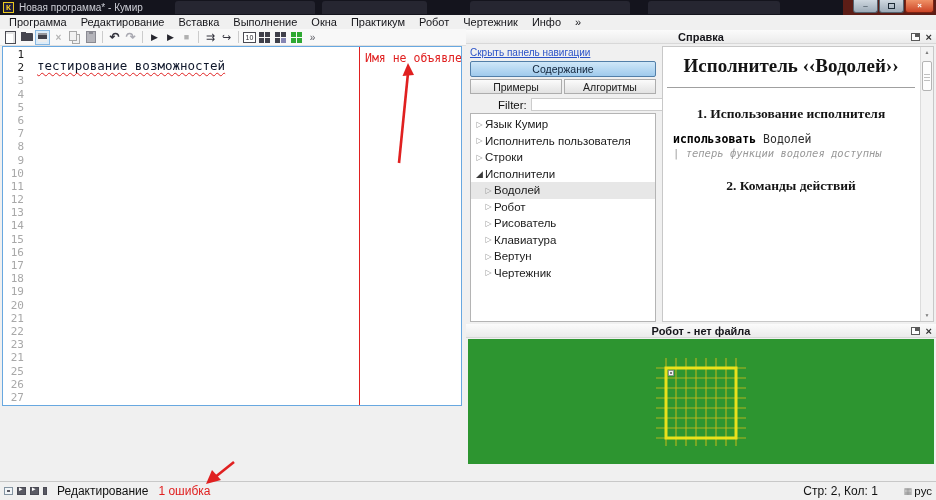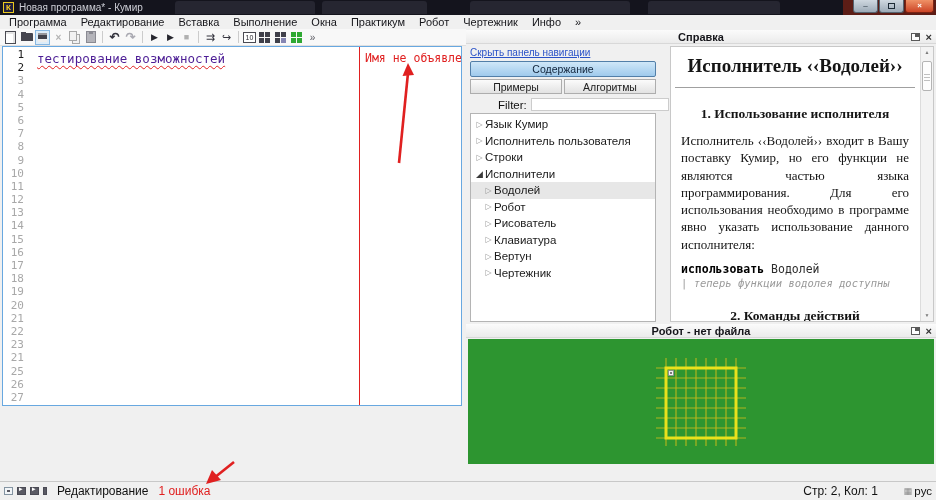--- a/index.html
+++ b/index.html
@@ -62,21 +62,21 @@
   .i-gridgreen::after { content:""; width:5px; height:5px; background:#2ea832;
                         box-shadow:6px 0 0 #2ea832, 0 6px 0 #2ea832, 6px 6px 0 #2ea832; margin:-6px 0 0 -6px; }
   .i-overflow { color:#55555d; font-size:10px; }
 
   
   .editor { position:absolute; left:2px; top:46px; width:460px; height:360px; background:#ffffff;
             border:1px solid #68a8e0; font-family:"DejaVu Sans Mono","Liberation Mono",monospace; overflow:hidden; }
   .gutter { position:absolute; left:0; top:1px; width:26px; }
   .ln { height:13.2px; line-height:13.2px; font-size:11px; text-align:right; padding-right:5px; color:#a8a8a8; }
   .ln-dark { color:#1c1c1c; }
-  .code-line { position:absolute; left:34px; top:4px; font-size:12.5px; color:#4c1d95;
+  .code-line { position:absolute; left:34px; top:11px; font-size:12.5px; color:#0f172a;
                text-decoration:underline wavy #e02020 1px; text-underline-offset:2px; text-decoration-skip-ink:none; white-space:pre; }
   .err-divider { position:absolute; left:356px; top:0; width:1px; height:100%; background:#e02020; }
   .err-text { position:absolute; left:362px; top:4px; font-size:11.5px; color:#e02020; white-space:pre; }
   .arrow-svg { position:absolute; pointer-events:none; }
 
   
   .console { position:absolute; left:2px; top:409px; width:460px; height:71px; background:#ffffff;
              border:1px solid #b0b0b0; font-family:"DejaVu Sans Mono","Liberation Mono",monospace;
              font-size:10px; font-style:italic; color:#9a9a9a; overflow:hidden; }
   .console-line { padding:0 4px; white-space:pre; margin-top:4px; }
@@ -112,21 +112,21 @@
   .filter-label { font-size:11.5px; color:#101010; margin-right:4px; }
   .filter-input { flex:1; height:13px; border:1px solid #cccccc; background:#fff; font-size:10px; padding:0 2px;
                   font-family:"Liberation Sans",sans-serif; }
   .tree { flex:1; background:#ffffff; border:1px solid #b4b4b4; font-size:11.5px; color:#1a1a1a; padding-top:2px; overflow:hidden; }
   .tree-item { height:16.5px; display:flex; align-items:center; padding-left:3px; white-space:nowrap; }
   .tree-item.child { padding-left:12px; }
   .tree-item.selected { background:#e7e7e7; }
   .tree-marker { width:11px; font-size:8px; color:#9a9a9a; text-align:center; flex:none; }
   .tree-marker.expanded { color:#3a3a3a; font-size:9px; }
 
-  .help-content { flex:1; background:#ffffff; border:1px solid #c8c8c8; margin-left:14px; position:relative;
+  .help-content { flex:1; background:#ffffff; border:1px solid #c8c8c8; margin-left:6px; position:relative;
                   font-family:"Liberation Serif","DejaVu Serif",serif; color:#141414; overflow:hidden;
                   padding:6px 24px 0 10px; }
   .hc-title { font-size:19px; font-weight:bold; text-align:center; margin:2px 0 10px 0; white-space:nowrap; }
   .hc-rule { border:none; border-top:1px solid #a0a0a0; margin:0 -6px; }
   .hc-sec { font-size:13.5px; font-weight:bold; text-align:center; margin:18px 0 10px 0; }
   .hc-para { font-size:13px; line-height:1.33; text-align:justify; }
   .hc-code { margin-top:9px; font-family:"DejaVu Sans Mono","Liberation Mono",monospace; font-size:11.5px; }
   .hc-kw { font-weight:bold; color:#000; }
   .hc-val { color:#2c2c2c; }
   .hc-comment { font-family:"DejaVu Sans Mono","Liberation Mono",monospace; font-size:10.5px; font-style:italic;
@@ -316,21 +316,20 @@
               <span class="tree-marker">▷</span>
               <span class="tree-label">Чертежник</span>
             </div>
           </div>
       </div>
 
       <div class="help-content">
         <div class="hc-title">Исполнитель ‹‹Водолей››</div>
         <hr class="hc-rule">
         <div class="hc-sec">1. Использование исполнителя</div>
-        <div class="hc-para">Исполнитель ‹‹Водолей›› входит в Вашу поставку Кумир, но его функции не являются частью языка программирования. Для его использования необходимо в программе явно указать использование данного исполнителя:</div>
         <div class="hc-code">
           <span class="hc-kw">использовать</span>
           <span class="hc-val">Водолей</span>
         </div>
         <div class="hc-comment">| теперь функции водолея доступны</div>
         <div class="hc-sec">2. Команды действий</div>
         <div class="hc-scroll">
           <div class="vs-arrow">▲</div>
           <div class="vs-thumb" style="top:14px;height:30px;"></div>
           <div class="vs-arrow bottom">▼</div>

